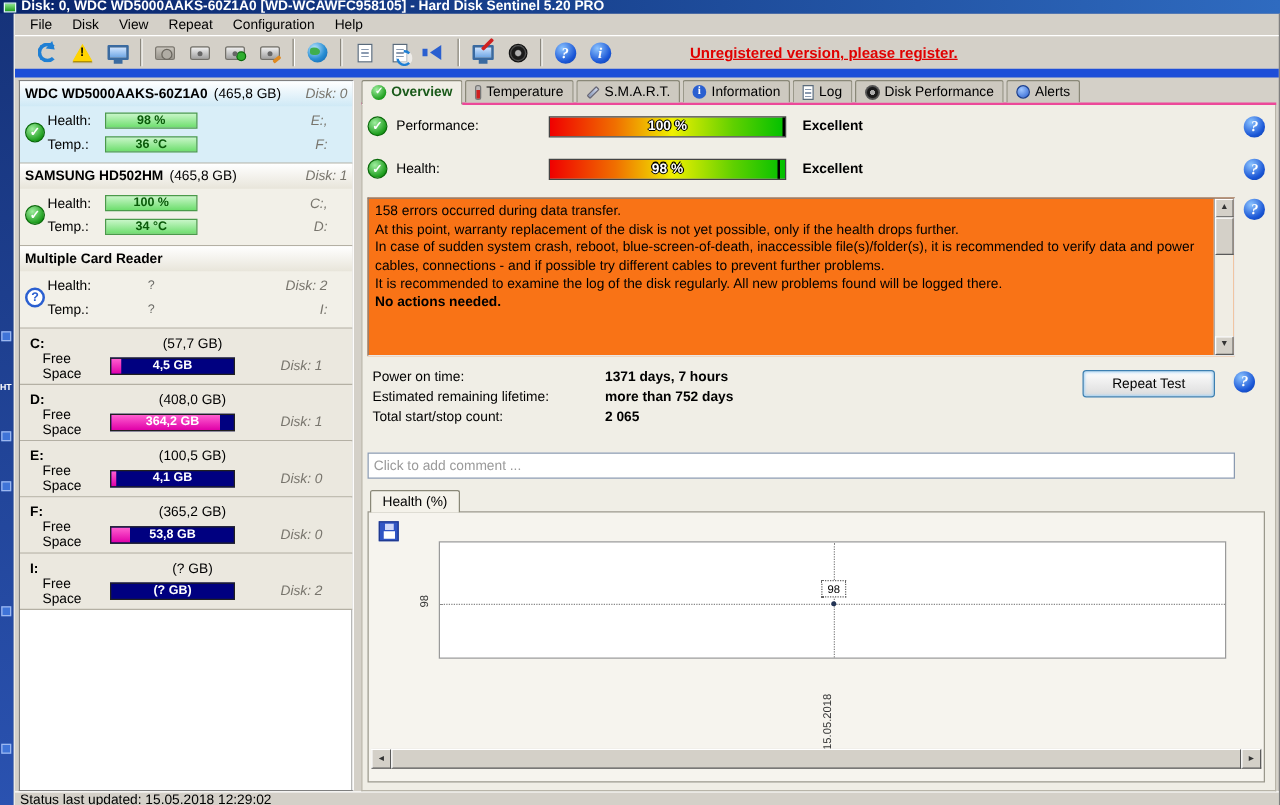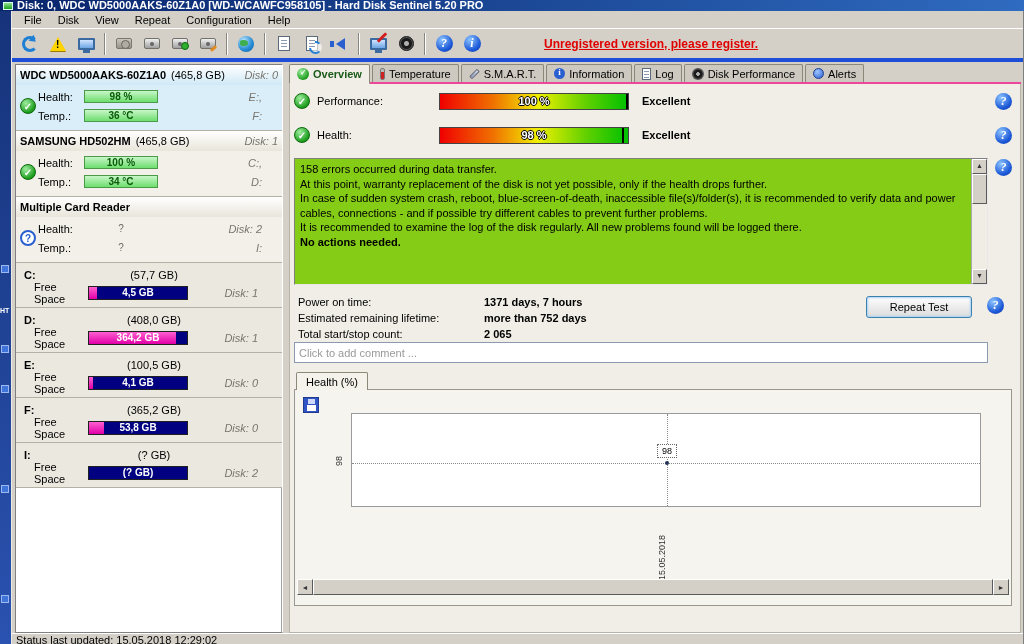--- a/index.html
+++ b/index.html
@@ -13,21 +13,21 @@
 
 
 #desktop-strip{position:absolute;left:0;top:11px;width:11px;height:633px;background:linear-gradient(180deg,#16337a,#2a52b0)}
 .dsk-ico{position:absolute;left:1px;width:8px;height:8px;background:#3f74d8;border:1px solid #9db8ef}
 .dsk-txt{position:absolute;left:0;color:#fff;font-size:7px;font-weight:bold}
 
 
 #win{position:absolute;left:11px;top:11px;width:1013px;height:633px;background:#d4d0c8;display:flex;flex-direction:column;border-left:1px solid #eceae4;border-right:1px solid #808080}
 #menubar{height:18px;display:flex;align-items:center;padding-left:4px;border-bottom:1px solid #fff;flex:none}
 .menu-item{padding:2px 8px;cursor:default}
-#toolbar{height:33px;display:flex;align-items:center;padding-left:4px;border-bottom:4px solid #1d4ed8;flex:none}
+#toolbar{height:33px;display:flex;align-items:center;padding-left:12px;border-bottom:7px solid #1d4ed8;flex:none}
 .tb-btn{width:28px;height:27px;display:flex;align-items:center;justify-content:center;position:relative;flex:none}
 .tb-sep{width:2px;height:22px;border-left:1px solid #8a867c;border-right:1px solid #fff;margin:0 4px;flex:none}
 #unreg{color:#e00000;font-weight:bold;text-decoration:underline;font-size:12px;margin-left:58px;white-space:nowrap}
 
 
 .i-refresh{width:16px;height:16px;border:3px solid #1f7fd4;border-right-color:transparent;border-radius:50%;position:relative}
 .i-refresh::after{content:"";position:absolute;right:-5px;top:-2px;border:4px solid transparent;border-left:6px solid #1f7fd4;transform:rotate(40deg)}
 .i-warn{width:0;height:0;border-left:8px solid transparent;border-right:8px solid transparent;border-bottom:14px solid #ffd400;position:relative;filter:drop-shadow(0 1px 0 #9a7a00)}
 .i-warn::after{content:"!";position:absolute;left:-2px;top:2px;font-size:10px;font-weight:bold;color:#000}
 .i-monitor{width:17px;height:12px;border:2px solid #3a6aa0;background:linear-gradient(#cfe4ff,#6ea6e4);position:relative;border-radius:1px}
@@ -109,29 +109,29 @@
 #panel{flex:1;background:#f0eee6;border:1px solid #b8b4a8;border-top:none;padding:8px 0 0 4px;position:relative;min-height:0}
 .meter-row{display:flex;align-items:center;height:18px;margin:0 8px 16px 0}
 .m-label{width:122px;margin-left:7px}
 .meter{width:190px;height:17px;border:1px solid #444;background:linear-gradient(90deg,#f00000 0%,#f07000 28%,#f0f000 52%,#60d000 78%,#00c000 100%);position:relative;flex:none}
 .meter .needle{position:absolute;top:0;bottom:0;width:2px;background:#000}
 .meter b{position:absolute;left:0;right:0;top:1px;text-align:center;color:#fff;font-size:11px;text-shadow:1px 0 #000,-1px 0 #000,0 1px #000,0 -1px #000}
 .m-rating{font-weight:bold;margin-left:13px}
 .row-help{margin-left:auto}
 
 .desc-wrap{display:flex;align-items:flex-start;margin:-2px 8px 9px 0}
-.desc-box{width:694px;height:127px;background:#84cc16;border:1px solid;border-color:#808080 #e8e8e8 #e8e8e8 #808080;position:relative;padding:3px 22px 3px 5px;line-height:14.5px;overflow:hidden}
+.desc-box{width:694px;height:127px;background:#f97316;border:1px solid;border-color:#808080 #e8e8e8 #e8e8e8 #808080;position:relative;padding:3px 22px 3px 5px;line-height:14.5px;overflow:hidden}
 .desc-box .bold{font-weight:bold}
 .vscroll{position:absolute;right:0;top:0;bottom:0;width:16px;background:#f0ede4;border-left:1px solid #aaa;display:flex;flex-direction:column}
 .sb-btn{height:15px;background:#d4d0c8;border:1px solid;border-color:#fff #5a5a5a #5a5a5a #fff;display:flex;align-items:center;justify-content:center;font-size:7px;color:#333;flex:none}
 .sb-thumb{height:30px;background:#d4d0c8;border:1px solid;border-color:#fff #5a5a5a #5a5a5a #fff;margin-top:0;flex:none}
 .vscroll .spacer{flex:1}
 .desc-wrap .row-help{margin-top:1px}
 
-#stats{position:relative;margin:0 8px 0 0;height:48px}
+#stats{position:relative;margin:0 8px 20px 0;height:48px}
 .stat-row{display:flex;height:16px;align-items:center}
 .stat-label{width:186px;margin-left:4px}
 .stat-value{font-weight:bold}
 #repeat-btn{position:absolute;right:40px;top:2px;width:106px;height:22px;background:linear-gradient(#fdfdfd,#dcdcdc);border:1px solid #3c7fb1;border-radius:3px;box-shadow:inset 0 0 2px 1px #aad4f5;font-size:11px;display:flex;align-items:center;justify-content:center;cursor:default}
 #stats .row-help{position:absolute;right:8px;top:3px}
 
 #comment{width:694px;height:21px;border:1px solid #8a9ab0;background:#fff;margin:0 0 9px 0;padding:0 4px;font-family:"Liberation Sans",sans-serif;font-size:11px}
 #comment::placeholder{color:#9a9a9a}
 
 #chart-tab{display:inline-flex;align-items:center;height:18px;padding:0 9px;border:1px solid #8a8878;border-bottom:none;border-radius:2px 2px 0 0;background:#f4f2ea;position:relative;z-index:2;margin-left:2px}

